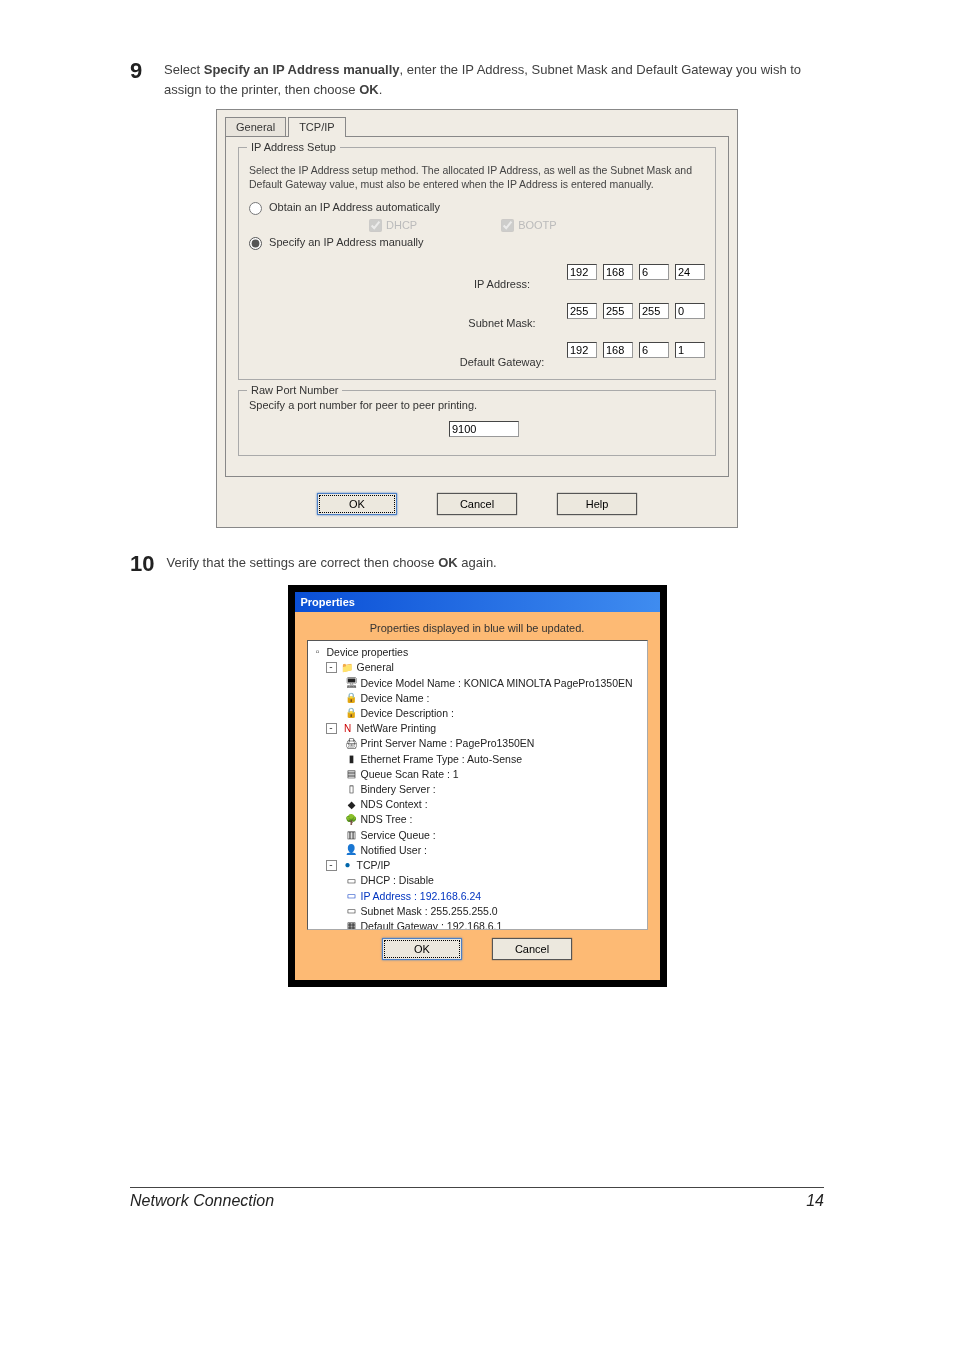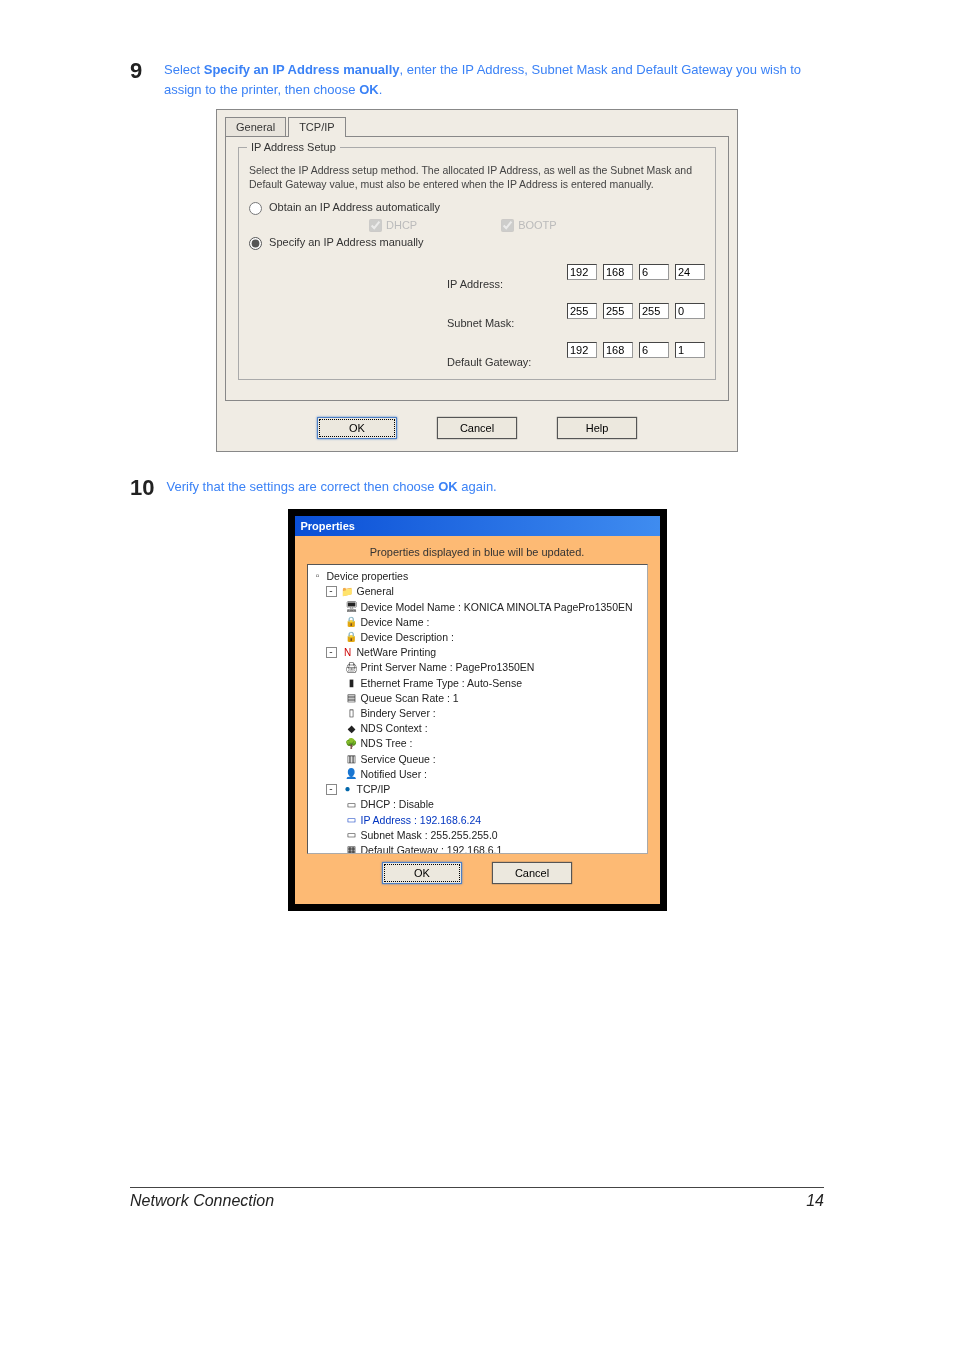--- a/index.html
+++ b/index.html
@@ -1,35 +1,35 @@
 <!DOCTYPE html>
 <html><head>
 <meta charset="utf-8">
 <style>
   body { margin: 0; padding: 0; background: #fff; font-family: Arial, Helvetica, sans-serif; width: 954px; }
   .page { padding: 60px 130px 30px 130px; min-height: 1260px; position: relative; box-sizing: border-box; }
   .step { display: flex; align-items: flex-start; gap: 12px; margin-bottom: 10px; }
   .stepnum { font-size: 22px; font-weight: bold; color: #222; min-width: 22px; line-height: 1; }
-  .steptext { font-size: 13px; color: #3b82f6; line-height: 1.5; flex: 1; }
+  .steptext { font-size: 13px; color: #404040; line-height: 1.5; flex: 1; }
   .steptext b { font-weight: bold; }
   .dialog { width: 520px; margin: 0 auto 25px auto; border: 1px solid #888; background: #f0ece4; font-size: 11px; color: #333; }
   .titlebar { background: linear-gradient(to right, #0a4fd6, #3f8cf0); color: #fff; font-weight: bold; padding: 4px 6px; display: flex; justify-content: space-between; align-items: center; }
   .closebox { width: 16px; height: 16px; background: #e46651; border: 1px solid #b33; text-align: center; line-height: 14px; color: #fff; font-size: 10px; font-weight: bold; }
   .tabbar { display: flex; padding: 6px 8px 0 8px; }
   .tab { background: #f0ece4; border: 1px solid #888; border-bottom: none; padding: 3px 10px; font-size: 11px; margin-right: 2px; position: relative; top: 1px; }
   .tab.inactive { border-bottom: 1px solid #888; background: #e8e4dc; }
   .tabbody { border: 1px solid #888; margin: 0 8px 8px 8px; padding: 10px 12px; background: #f0ece4; }
   .fieldset { border: 1px solid #aaa; padding: 8px 10px; margin-bottom: 10px; position: relative; }
   .fs-legend { position: absolute; top: -7px; left: 8px; background: #f0ece4; padding: 0 4px; font-size: 11px; color: #333; }
   .desc { font-size: 10.5px; color: #444; margin: 8px 0 10px 0; line-height: 1.3; }
   .radio-row { margin: 4px 0; font-size: 11px; }
   .checkbox-row { margin-left: 120px; font-size: 11px; color: #bbb; display: flex; gap: 84px; }
   .ip-grid { margin-left: 140px; }
   .ip-row { display: flex; align-items: center; gap: 6px; margin: 3px 0; justify-content: flex-end; }
-  .ip-label { font-size: 11px; text-align: left; width: 110px; margin-right: 4px; margin-top: 24px; }
+  .ip-label { font-size: 11px; text-align: center; width: 110px; margin-right: 4px; margin-top: 24px; }
   .ip-inp { width: 30px; height: 16px; background: #fff; border: 1px inset #999; text-align: left; padding: 1px 2px; font-size: 11px; box-sizing: border-box; }
   .port-inp { width: 70px; height: 16px; background: #fff; border: 1px inset #999; padding: 1px 2px; font-size: 11px; margin-left: 200px; margin-top: 10px; margin-bottom: 10px; box-sizing: border-box; }
   .btnrow { display: flex; justify-content: center; gap: 40px; padding: 8px 0 12px 0; }
   .btn { width: 80px; height: 22px; border: 1px solid #555; background: #ece8de; font-size: 11px; box-shadow: 0 0 1px #555; }
   .btn.focus { outline: 1px dotted #000; outline-offset: -3px; border: 1px solid #4c7fc6; box-shadow: 0 0 2px #4c7fc6; }
 
   .dialog2 { width: 365px; margin: 1px auto; border: 7px solid #000000; background: #fdba74; font-size: 11px; color: #333; }
   .body2 { padding: 10px 12px 8px 12px; }
   .note { font-size: 11px; margin-bottom: 6px; text-align: center; }
   .tree-pane { background: #fff; border: 1px inset #aaa; padding: 4px; height: 280px; overflow: hidden; }
@@ -94,20 +94,25 @@
           </div>
           <div class="ip-row">
             <span class="ip-label">Default Gateway:</span>
             <input class="ip-inp" value="192" style="">
             <input class="ip-inp" value="168" style="">
             <input class="ip-inp" value="6" style="">
             <input class="ip-inp" value="1" style="">
           </div>
         </div>
       </div>
+      <div class="fieldset">
+        <div class="fs-legend">Raw Port Number</div>
+        <div style="font-size:11px;">Specify a port number for peer to peer printing.</div>
+        <input class="port-inp" value="9100" style="">
+      </div>
     </div>
     <div class="btnrow">
       <button class="btn focus">OK</button>
       <button class="btn">Cancel</button>
       <button class="btn">Help</button>
     </div>
   </div>
 
   <div class="step">
     <div class="stepnum">10</div>

